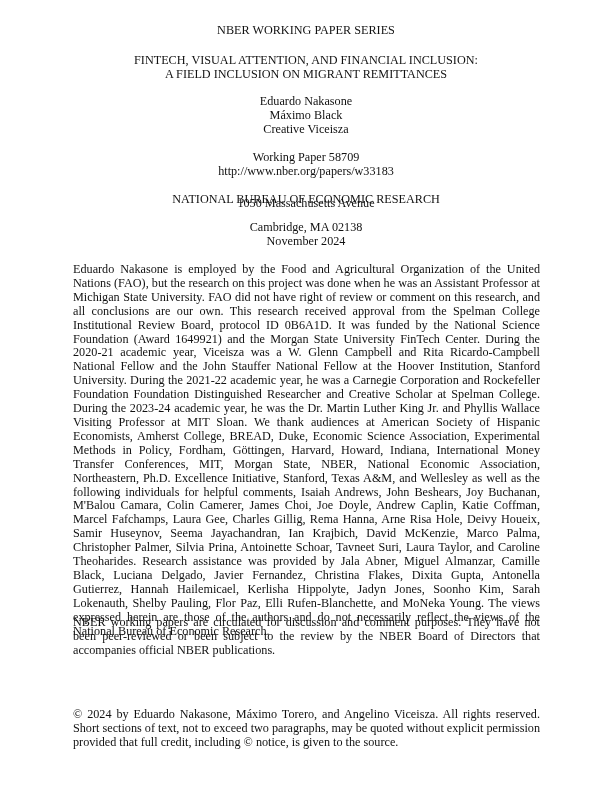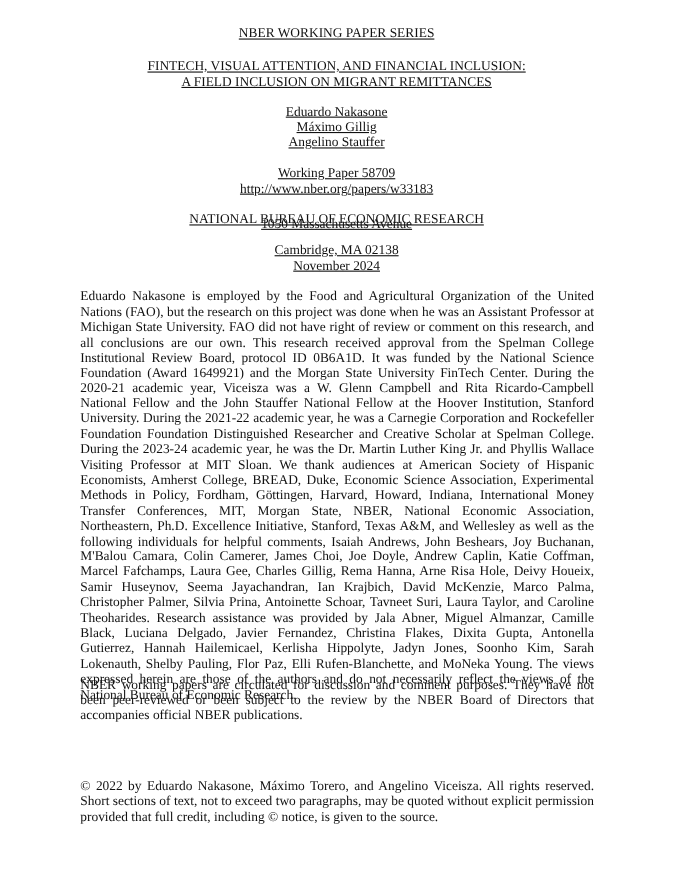--- a/index.html
+++ b/index.html
@@ -1,34 +1,34 @@
 <!DOCTYPE html>
 <html><head>
 <meta charset="utf-8">
 <style>
   html, body { margin:0; padding:0; background:#fff; }
   body { width:612px; height:792px; position:relative; overflow:hidden;
          font-family:"Liberation Serif", "DejaVu Serif", serif; color:#111; font-size:12.2px; }
-  .c { position:absolute; left:0; width:612px; text-align:center; line-height:14px; white-space:nowrap;text-decoration:underline; }
+  .c { position:absolute; left:0; width:612px; text-align:center; line-height:14px; white-space:nowrap; }
   .para { position:absolute; left:73px; width:467px; text-align:justify; line-height:13.9px; }
 </style>
 </head>
 <body>
 
 <div class="c" style="top:23px">NBER WORKING PAPER SERIES</div>
 <div class="c" style="top:53px">FINTECH, VISUAL ATTENTION, AND FINANCIAL INCLUSION:</div>
 <div class="c" style="top:67px">A FIELD INCLUSION ON MIGRANT REMITTANCES</div>
 
 <div class="c" style="top:94px">Eduardo Nakasone</div>
-<div class="c" style="top:108px">Máximo Gillig</div>
-<div class="c" style="top:122px">Angelino Stauffer</div>
+<div class="c" style="top:108px">Máximo Black</div>
+<div class="c" style="top:122px">Creative Viceisza</div>
 
 <div class="c" style="top:150px">Working Paper 58709</div>
 <div class="c" style="top:164px">http://www.nber.org/papers/w33183</div>
 
 <div class="c" style="top:192px">NATIONAL BUREAU OF ECONOMIC RESEARCH</div>
 <div class="c" style="top:196px">1050 Massachusetts Avenue</div>
 <div class="c" style="top:220px">Cambridge, MA 02138</div>
 <div class="c" style="top:234px">November 2024</div>
 
 <div class="para" style="top:263px">Eduardo Nakasone is employed by the Food and Agricultural Organization of the United Nations (FAO), but the research on this project was done when he was an Assistant Professor at Michigan State University. FAO did not have right of review or comment on this research, and all conclusions are our own. This research received approval from the Spelman College Institutional Review Board, protocol ID 0B6A1D. It was funded by the National Science Foundation (Award 1649921) and the Morgan State University FinTech Center. During the 2020-21 academic year, Viceisza was a W. Glenn Campbell and Rita Ricardo-Campbell National Fellow and the John Stauffer National Fellow at the Hoover Institution, Stanford University. During the 2021-22 academic year, he was a Carnegie Corporation and Rockefeller Foundation Foundation Distinguished Researcher and Creative Scholar at Spelman College. During the 2023-24 academic year, he was the Dr. Martin Luther King Jr. and Phyllis Wallace Visiting Professor at MIT Sloan. We thank audiences at American Society of Hispanic Economists, Amherst College, BREAD, Duke, Economic Science Association, Experimental Methods in Policy, Fordham, Göttingen, Harvard, Howard, Indiana, International Money Transfer Conferences, MIT, Morgan State, NBER, National Economic Association, Northeastern, Ph.D. Excellence Initiative, Stanford, Texas A&amp;M, and Wellesley as well as the following individuals for helpful comments, Isaiah Andrews, John Beshears, Joy Buchanan, M'Balou Camara, Colin Camerer, James Choi, Joe Doyle, Andrew Caplin, Katie Coffman, Marcel Fafchamps, Laura Gee, Charles Gillig, Rema Hanna, Arne Risa Hole, Deivy Houeix, Samir Huseynov, Seema Jayachandran, Ian Krajbich, David McKenzie, Marco Palma, Christopher Palmer, Silvia Prina, Antoinette Schoar, Tavneet Suri, Laura Taylor, and Caroline Theoharides. Research assistance was provided by Jala Abner, Miguel Almanzar, Camille Black, Luciana Delgado, Javier Fernandez, Christina Flakes, Dixita Gupta, Antonella Gutierrez, Hannah Hailemicael, Kerlisha Hippolyte, Jadyn Jones, Soonho Kim, Sarah Lokenauth, Shelby Pauling, Flor Paz, Elli Rufen-Blanchette, and MoNeka Young. The views expressed herein are those of the authors and do not necessarily reflect the views of the National Bureau of Economic Research.</div>
 <div class="para" style="top:616px">NBER working papers are circulated for discussion and comment purposes. They have not been peer-reviewed or been subject to the review by the NBER Board of Directors that accompanies official NBER publications.</div>
-<div class="para" style="top:708px">© 2022 by Eduardo Nakasone, Máximo Torero, and Angelino Viceisza. All rights reserved. Short sections of text, not to exceed two paragraphs, may be quoted without explicit permission provided that full credit, including © notice, is given to the source.</div>
+<div class="para" style="top:708px">© 2024 by Eduardo Nakasone, Máximo Torero, and Angelino Viceisza. All rights reserved. Short sections of text, not to exceed two paragraphs, may be quoted without explicit permission provided that full credit, including © notice, is given to the source.</div>
 
 </body></html>

